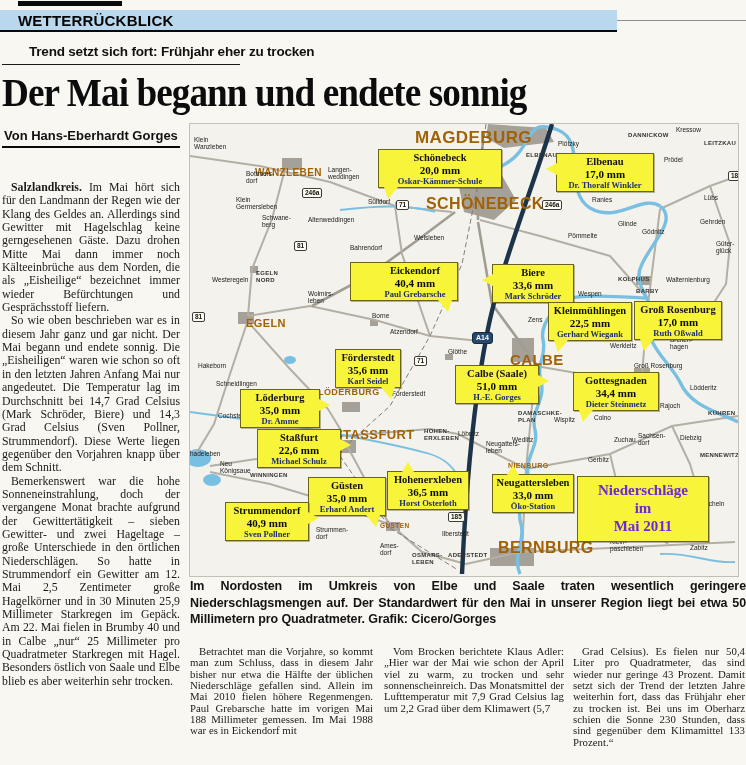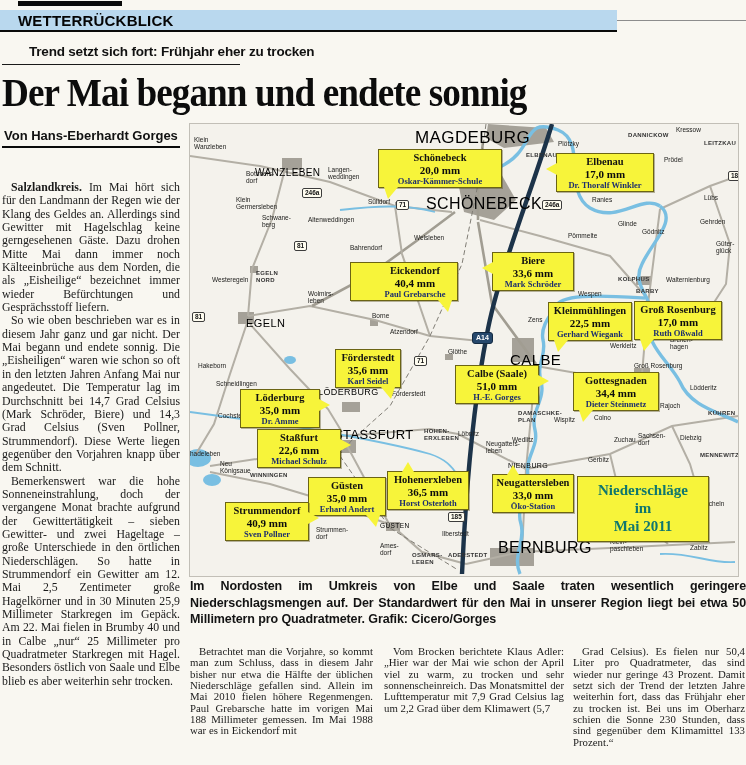--- a/index.html
+++ b/index.html
@@ -35,21 +35,21 @@
   .map-art{position:absolute;left:0;top:0;}
   .rd{stroke:#b3afa5;stroke-width:2;fill:none;}
   .rdm{stroke:#a19d92;stroke-width:2.6;fill:none;}
   .rail{stroke:#817e76;stroke-width:1;fill:none;stroke-dasharray:5,3;}
   .rv{stroke:#79bfe2;stroke-width:3.4;fill:none;}
   .rv2{stroke:#79bfe2;stroke-width:1.8;fill:none;}
   .lk{fill:#79bfe2;}
   .ub{fill:#a5a198;stroke:none;}
   .mw{stroke:#1c3349;stroke-width:4.4;fill:none;}
   #map-labels{position:absolute;left:0;top:0;width:100%;height:100%;}
-  .city{position:absolute;font-family:"Liberation Sans",sans-serif;font-weight:400;color:#000000;
+  .city{position:absolute;font-family:"Liberation Sans",sans-serif;font-weight:700;color:#a16207;
         white-space:nowrap;letter-spacing:.4px;z-index:2;}
   .town{position:absolute;font:400 6.5px/7.2px "Liberation Sans",sans-serif;color:#20201e;
         white-space:pre-line;z-index:2;}
   .town.caps{font-size:6px;letter-spacing:.3px;font-weight:700;color:#333;}
   .badge{position:absolute;background:#fffdf0;border:1px solid #3c3c3c;border-radius:2px;
          font:700 6.5px/8px "Liberation Sans",sans-serif;color:#111;padding:0 2px;z-index:3;}
   .badge.motorway{background:#26486c;color:#fff;border-color:#142b42;border-radius:3px;
          font-size:7px;padding:1px 3px;}
   .callout{position:absolute;background:#f7f43a;border:1px solid #6b6414;padding:2px 2px 1px;
            text-align:center;z-index:5;box-shadow:1px 1px 0 rgba(60,55,0,.35);}
@@ -58,21 +58,21 @@
   .co-name{font:700 8.5px/10px "Liberation Serif",serif;color:#1d2e6e;white-space:nowrap;}
   .tail{position:absolute;width:0;height:0;border-style:solid;border-color:transparent;}
   .tl-l{left:-11px;top:9px;border-width:6px 11px 6px 0;border-right-color:#f7f43a;}
   .tl-r{right:-11px;top:9px;border-width:6px 0 6px 11px;border-left-color:#f7f43a;}
   .tl-t{top:-10px;left:14px;border-width:0 6px 10px 6px;border-bottom-color:#f7f43a;}
   .tl-bl{bottom:-12px;left:5px;border-width:12px 10px 0 4px;border-top-color:#f7f43a;}
   .tl-br{bottom:-12px;right:5px;border-width:12px 4px 0 10px;border-top-color:#f7f43a;}
   .legend{position:absolute;left:387px;top:352px;width:130px;height:60px;background:#f7f43a;
           border:1px solid #6b6414;text-align:center;padding-top:4px;z-index:5;
           box-shadow:1px 1px 0 rgba(60,55,0,.35);}
-  .legend div{font:700 15px/18px "Liberation Serif",serif;color:#0f766e;}
+  .legend div{font:700 15px/18px "Liberation Serif",serif;color:#6d28d9;}
   
   .caption{position:absolute;left:190px;top:578px;width:556px;text-align:justify;
            font:700 12.5px/16.5px "Liberation Sans",sans-serif;color:#131313;letter-spacing:-.1px;}
 </style>
 </head>
 <body>
 
 <div class="page">
 
   <div class="topbar"></div>
@@ -289,21 +289,21 @@
           <div class="co-value">17,0 mm</div>
           <div class="co-name">Dr. Thoralf Winkler</div>
           <div class="tail tl-l"></div>
         </div>
         <div class="callout" style="left: 160px; top: 138px; width: 80px; padding-left: 24px;">
           <div class="co-title">Eickendorf</div>
           <div class="co-value">40,4 mm</div>
           <div class="co-name">Paul Grebarsche</div>
           <div class="tail tl-br"></div>
         </div>
-        <div class="callout" style="left: 302px; top: 128px; width: 76px;">
+        <div class="callout" style="left: 302px; top: 140px; width: 76px;">
           <div class="co-title">Biere</div>
           <div class="co-value">33,6 mm</div>
           <div class="co-name">Mark Schröder</div>
           <div class="tail tl-l"></div>
         </div>
         <div class="callout" style="left: 358px; top: 178px; width: 78px;">
           <div class="co-title">Kleinmühlingen</div>
           <div class="co-value">22,5 mm</div>
           <div class="co-name">Gerhard Wiegank</div>
           <div class="tail tl-bl"></div>

